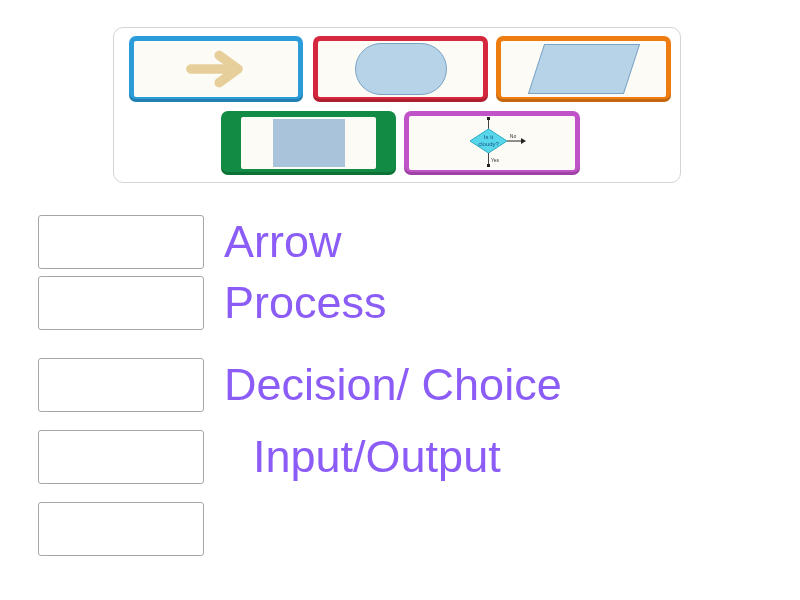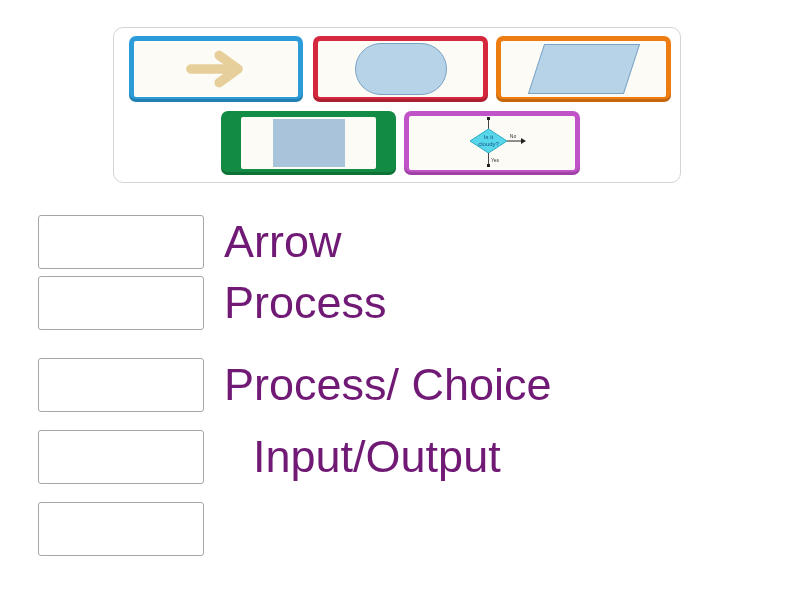--- a/index.html
+++ b/index.html
@@ -27,21 +27,21 @@
   .shape-parallelogram { width:96px; height:50px; transform:skewX(-18deg);
                    background:#b7d3e8; border:1px solid #7ba3c4; }
   .shape-rect    { width:72px; height:48px; background:#a9c3da; }
 
   
   .match-row { position:absolute; left:38px; height:54px;
                display:flex; align-items:center; }
   .answer-box { width:166px; height:54px; background:#ffffff;
                 border:1px solid #a6a6a6; border-radius:3px; cursor:pointer; }
   .match-label { margin-left:20px; font-size:45px; font-weight:300;
-                 color:#701a75; white-space:nowrap; letter-spacing:0; }
+                 color:#8b5cf6; white-space:nowrap; letter-spacing:0; }
   .row-0 { top:215px; } .row-1 { top:276px; } .row-2 { top:358px; }
   .row-3 { top:430px;gap:29px; } .row-4 { top:502px; }
 
   svg text { font-family:"Liberation Sans", sans-serif; }
 </style>
 </head>
 <body>
 
 <div class="stage">
 
@@ -98,21 +98,21 @@
     <div class="match-label">Arrow</div>
   </div>
 
   <div class="match-row row-1">
     <div class="answer-box"></div>
     <div class="match-label">Process</div>
   </div>
 
   <div class="match-row row-2">
     <div class="answer-box"></div>
-    <div class="match-label">Process/ Choice</div>
+    <div class="match-label">Decision/ Choice</div>
   </div>
 
   <div class="match-row row-3">
     <div class="answer-box"></div>
     <div class="match-label">Input/Output</div>
   </div>
 
   <div class="match-row row-4">
     <div class="answer-box"></div>
   </div>

